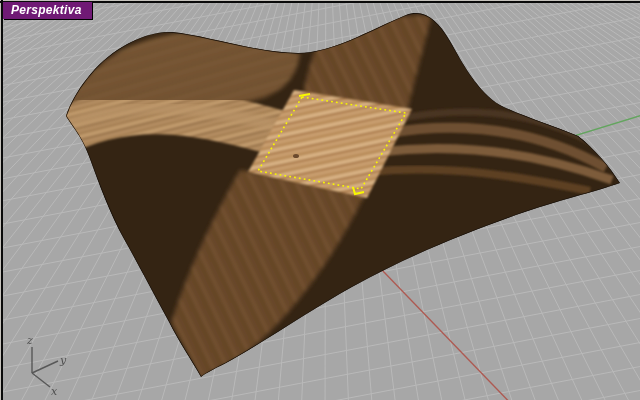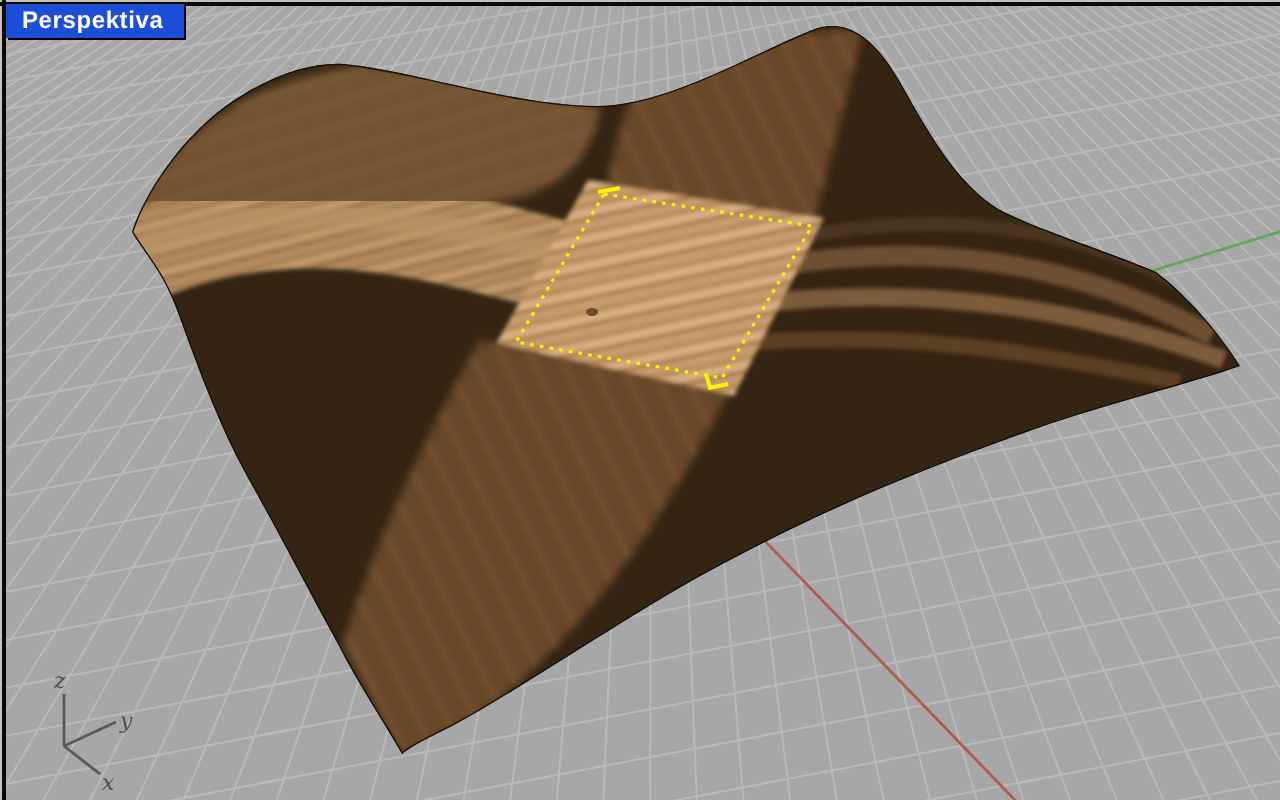--- a/index.html
+++ b/index.html
@@ -260,14 +260,14 @@
       <text x="60" y="364" font-family="DejaVu Serif, serif" font-style="italic" font-size="11" fill="#4f4f4f">y</text>
       <text x="51" y="395" font-family="DejaVu Serif, serif" font-style="italic" font-size="11" fill="#4f4f4f">x</text>
     </g>
   </svg>
 
   <div class="edge-top" style="background: rgb(198, 195, 189);"></div>
   <div class="edge-left" style="background: rgb(198, 195, 189);"></div>
   <div class="border-top" style="background: rgb(10, 10, 10);"></div>
   <div class="border-left" style="background: rgb(10, 10, 10);"></div>
 
-  <div class="titlebar" style="background: #1d4ed8; color: rgb(255, 255, 255);">Perspektiva</div>
+  <div class="titlebar" style="background: #701a75; color: rgb(255, 255, 255); font-style: italic;">Perspektiva</div>
 </div>
 
 </body></html>

